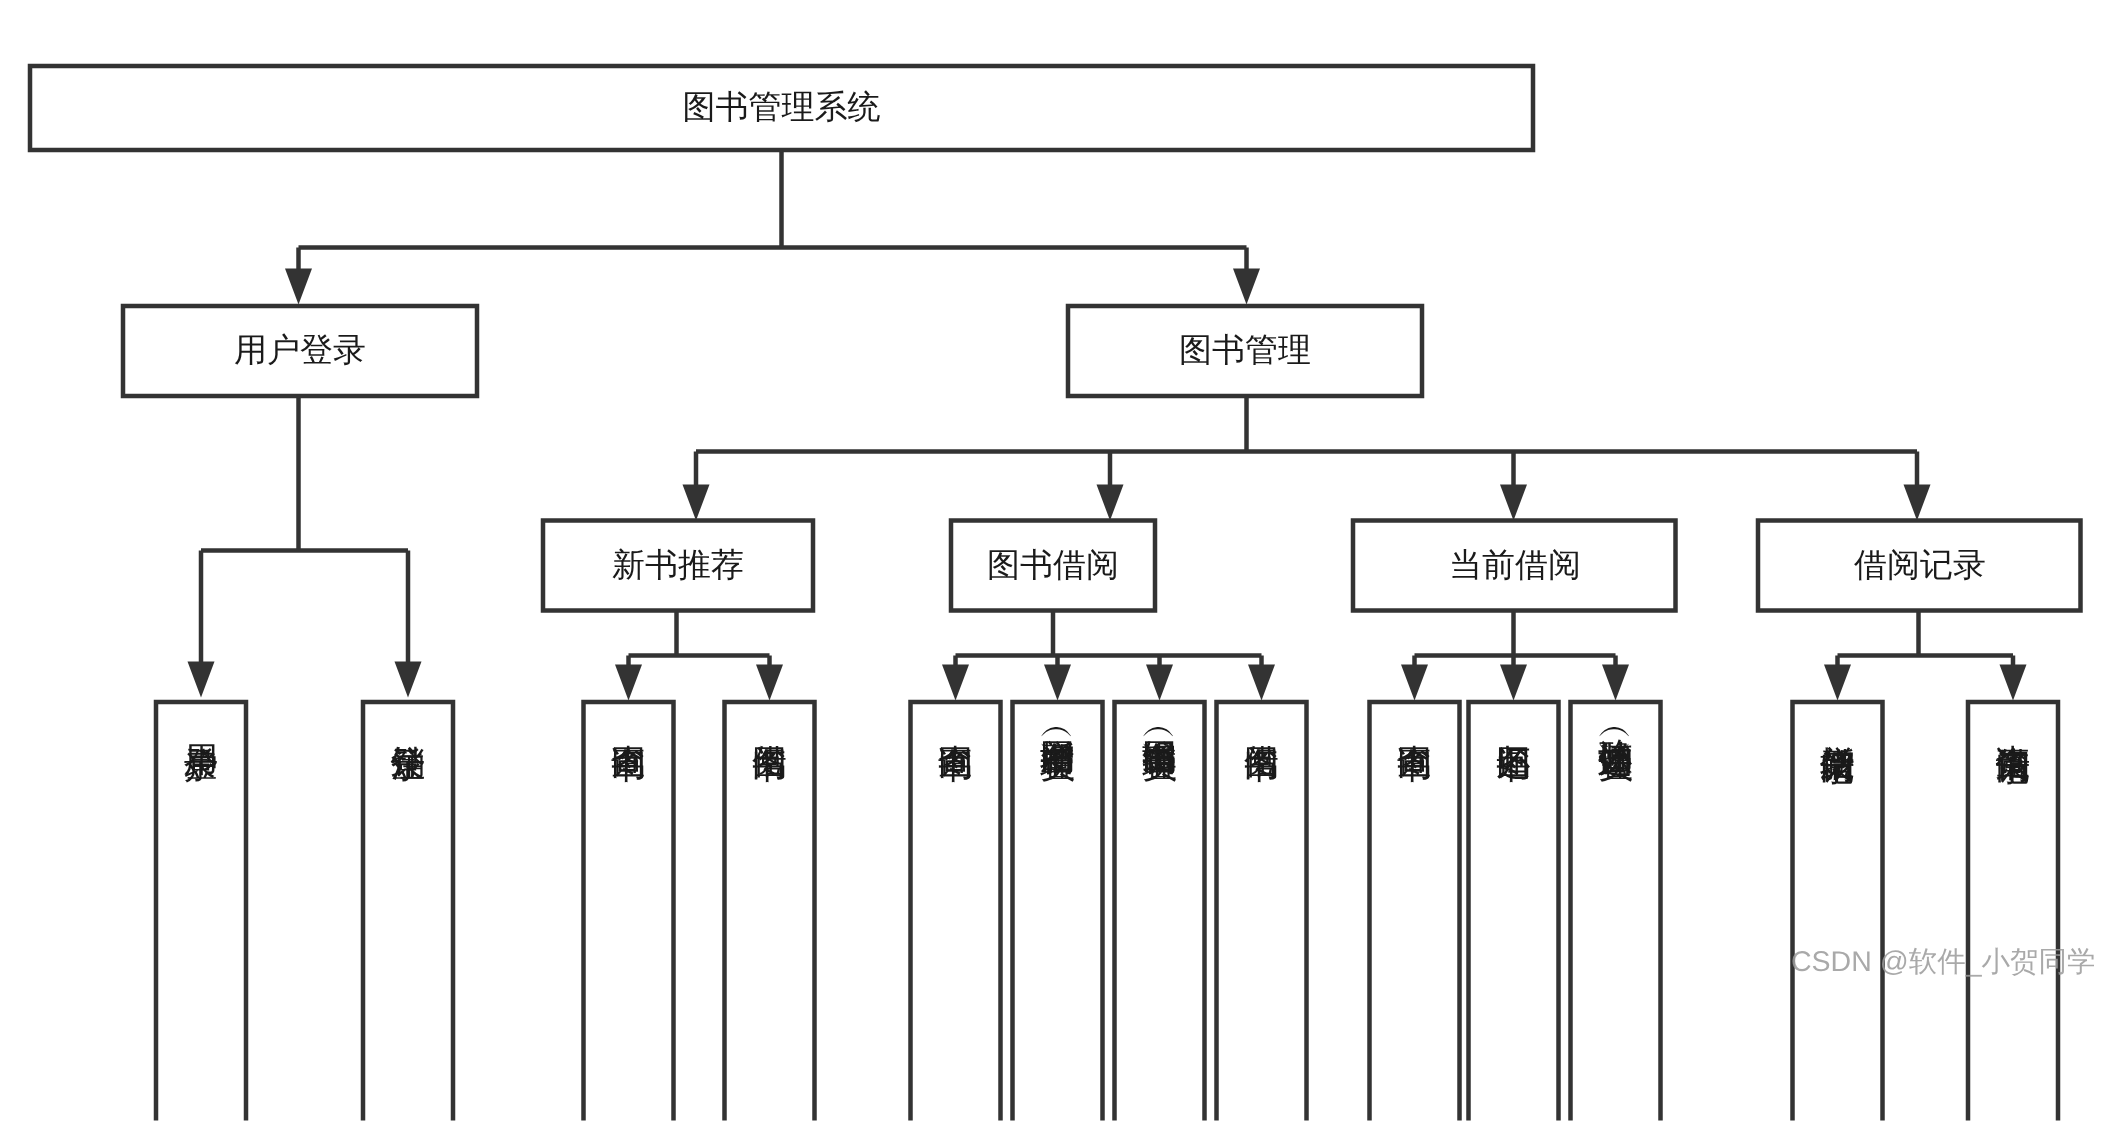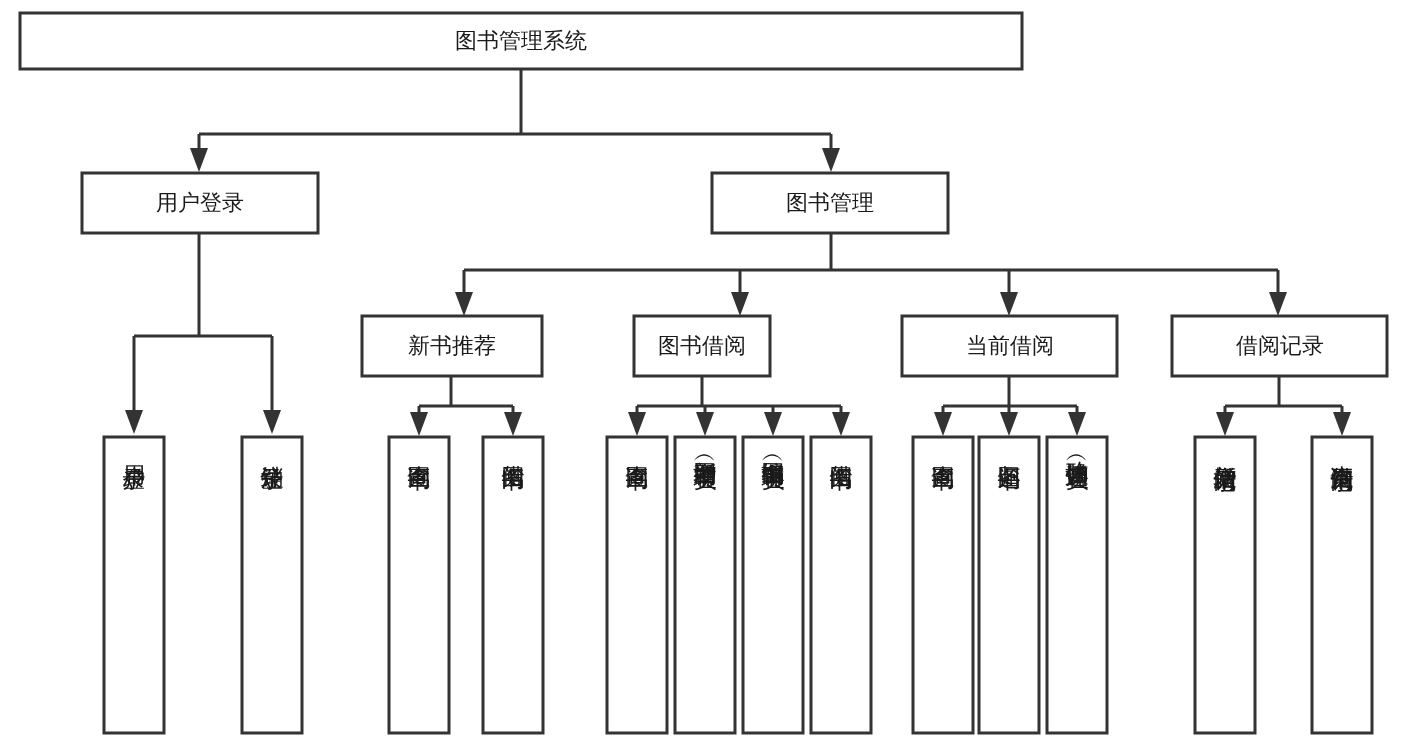--- a/index.html
+++ b/index.html
@@ -11,20 +11,21 @@
     width: 1405px;
     height: 747px;
     font-family: "Liberation Sans", "DejaVu Sans", sans-serif;
     overflow: hidden;
   }
   #diagram-root {
     position: relative;
     width: 1405px;
     height: 627px;
     background: #ffffff;
+    margin-top: 31px;
   }
   svg.canvas {
     position: absolute;
     left: 0;
     top: 0;
     width: 1405px;
     height: 747px;
   }
   .node-box {
     fill: #ffffff;
@@ -218,14 +219,15 @@
   <div class="node-label-v" style="left:743px; top:443px; width:60px; height:286px;">编辑图书（管理员）</div>
   <div class="node-label-v" style="left:811px; top:447px; width:60px; height:276px;">借阅图书</div>
 
   <div class="node-label-v" style="left:913px; top:447px; width:60px; height:276px;">查询图书</div>
   <div class="node-label-v" style="left:979px; top:447px; width:60px; height:276px;">归还图书</div>
   <div class="node-label-v" style="left:1047px; top:443px; width:60px; height:286px;">确认归还（管理员）</div>
 
   <div class="node-label-v" style="left:1195px; top:447px; width:60px; height:276px;">新增借阅记录</div>
   <div class="node-label-v" style="left:1312px; top:447px; width:60px; height:276px;">查询借阅记录</div>
 
+  <div class="watermark">CSDN @软件_小贺同学</div>
 
 </div>
 
 </body></html>

